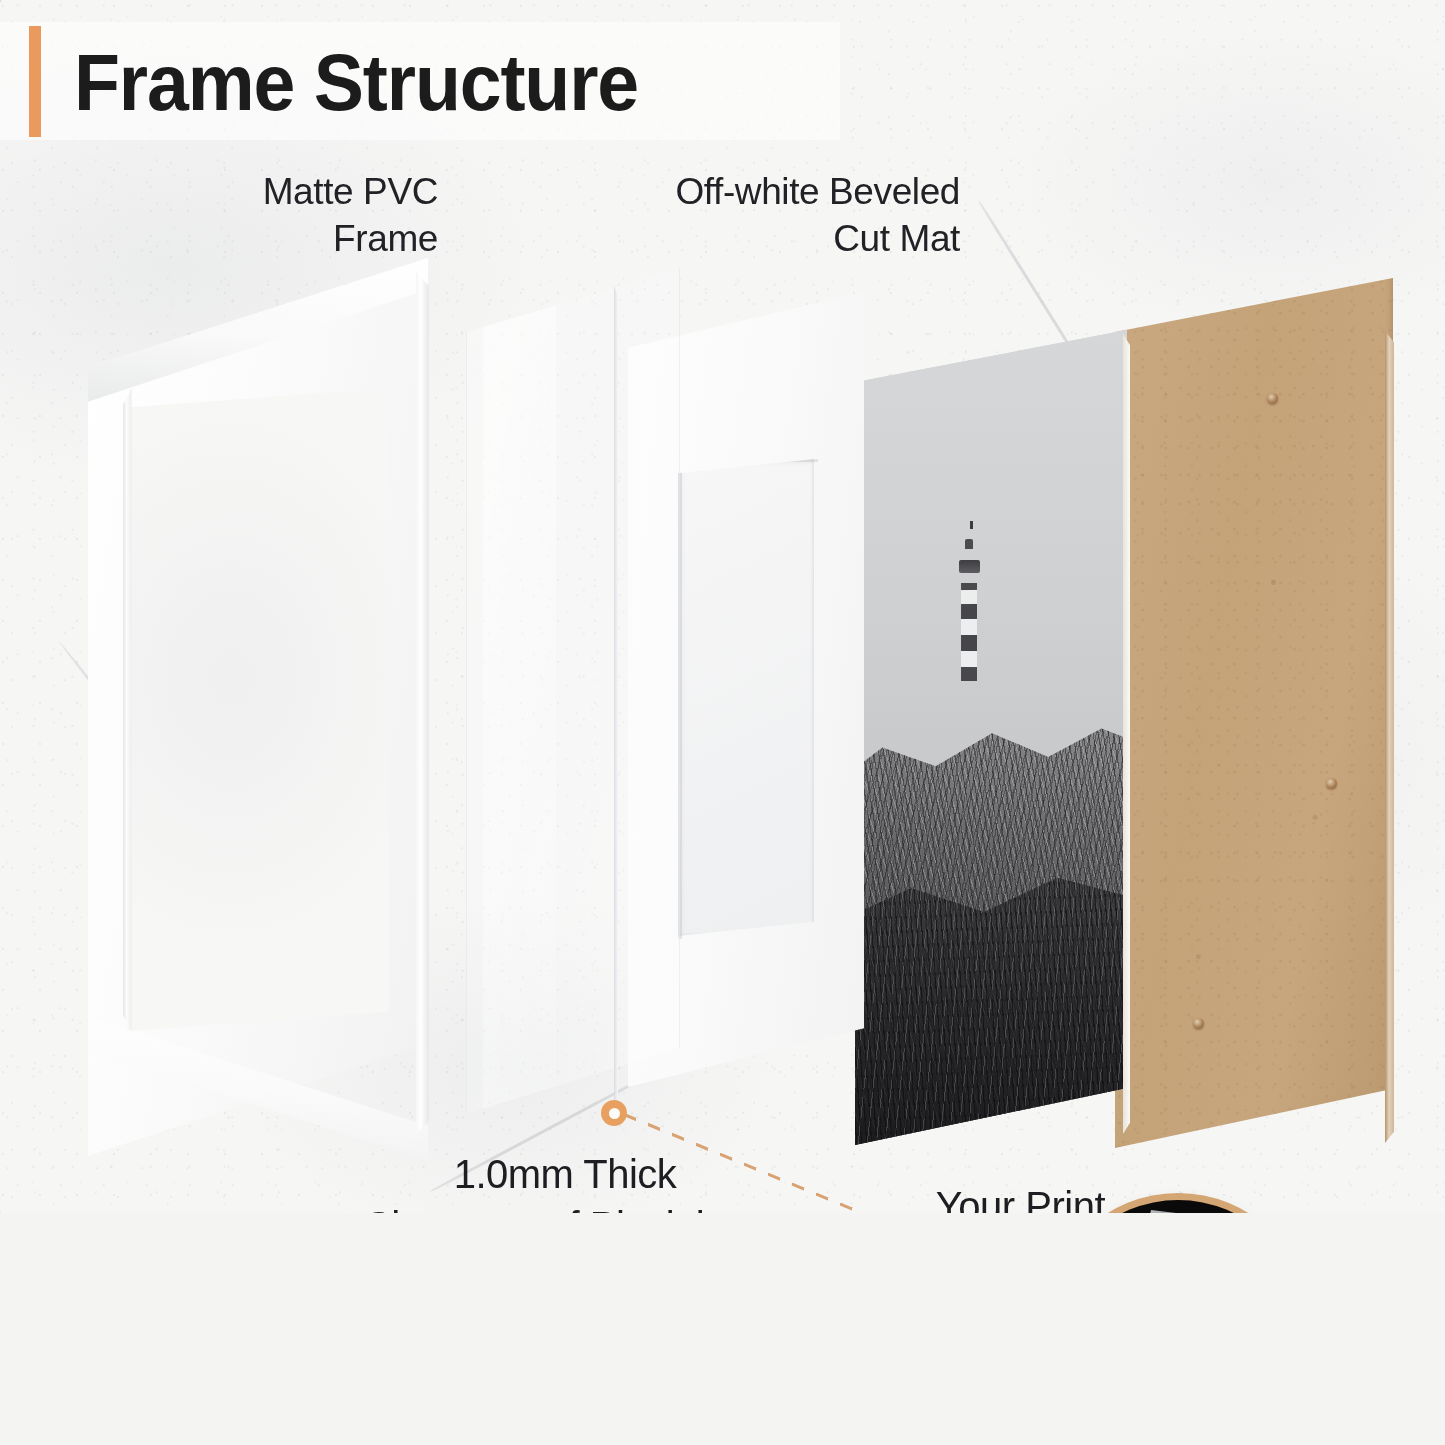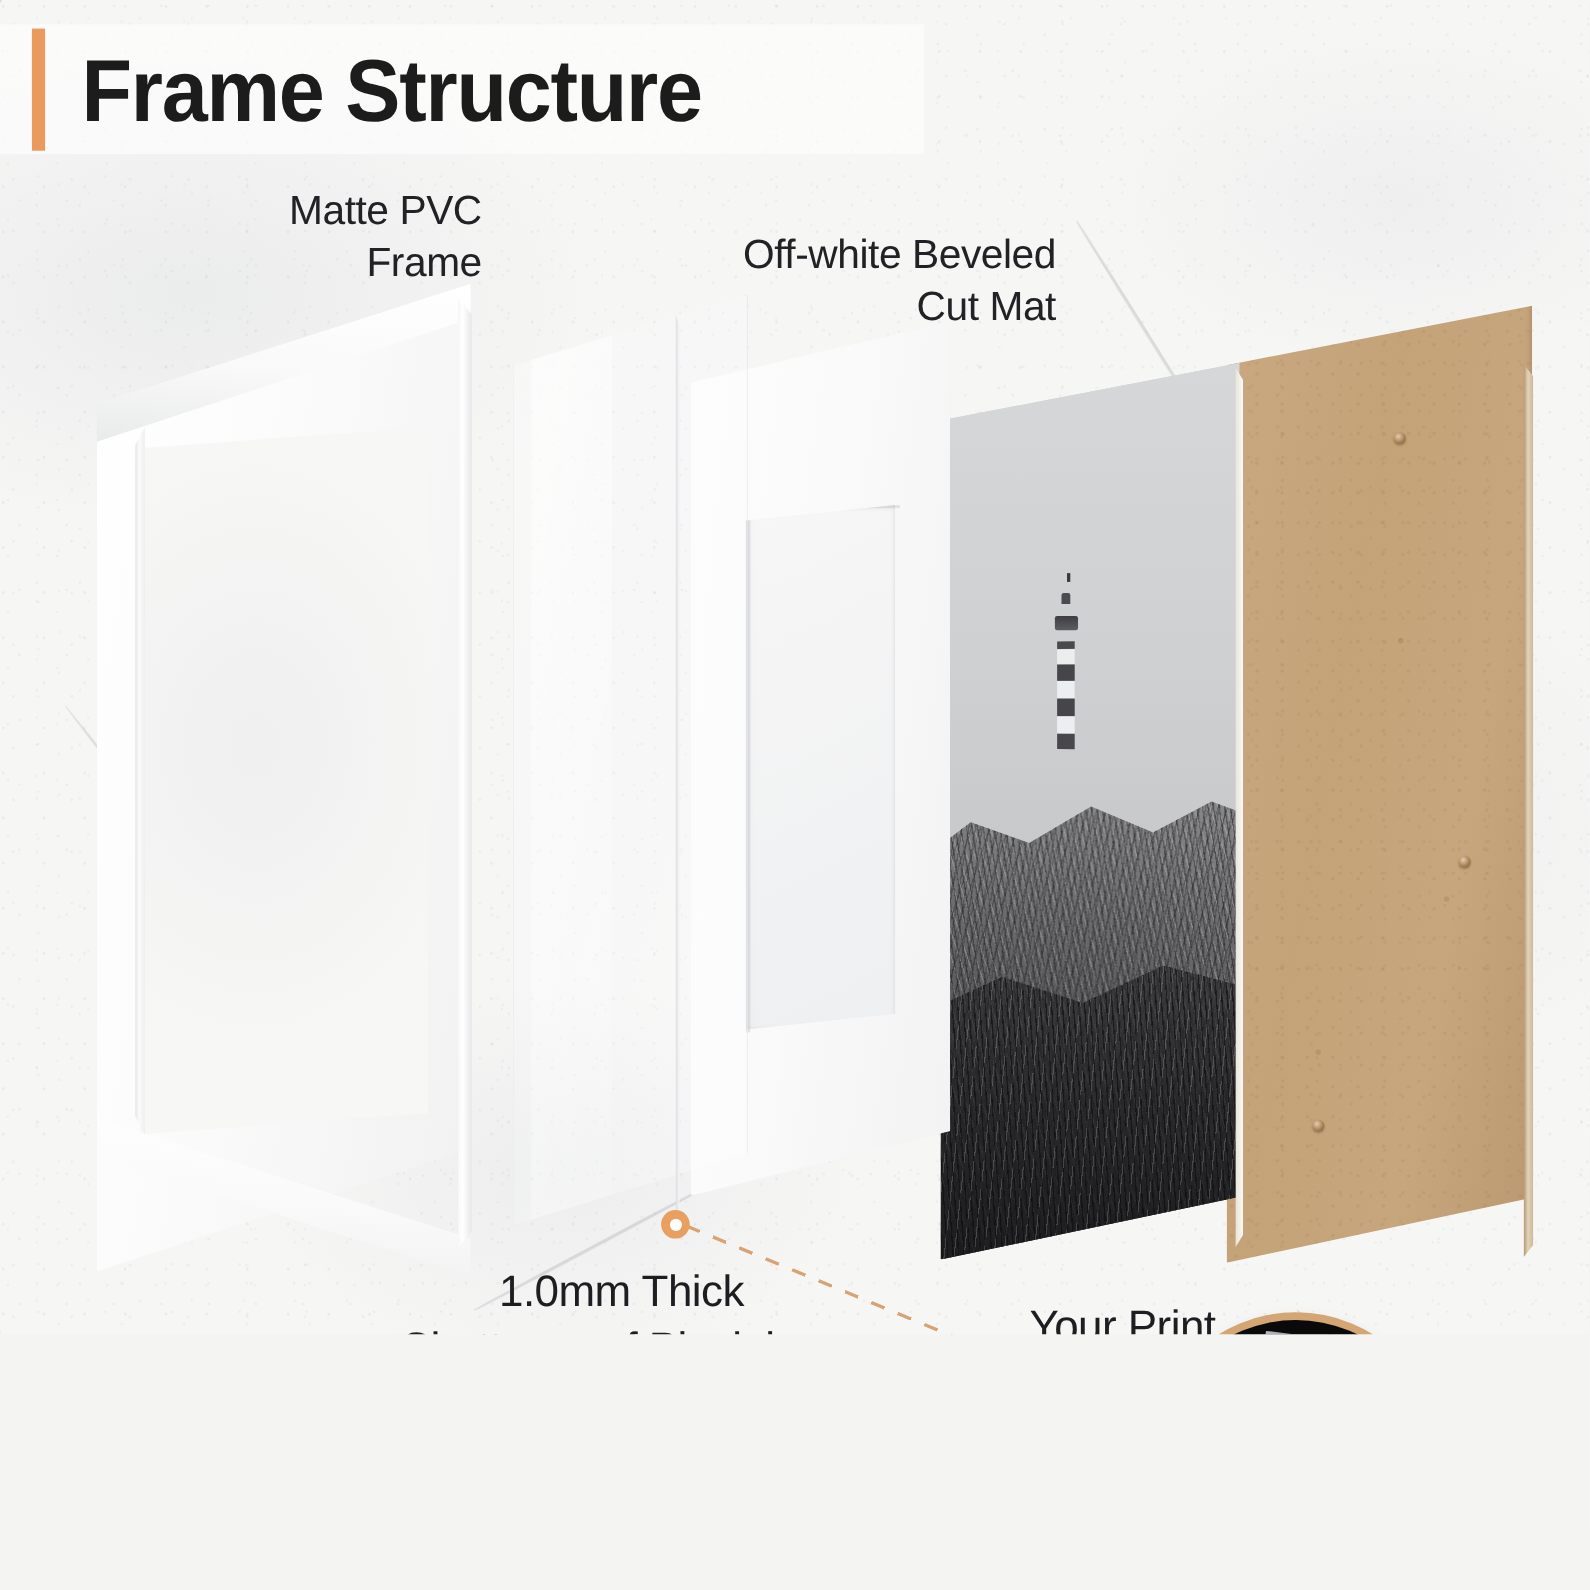--- a/index.html
+++ b/index.html
@@ -52,21 +52,21 @@
   }
 
   
   .lbl{
     position:absolute;text-align:right;color:#222226;
     font-size:37px;line-height:47px;font-weight:400;
     font-family:"Liberation Sans", sans-serif;
     letter-spacing:-.4px;white-space:pre-line;
   }
   #lbl-frame{left:118px;top:168px;width:320px;}
-  #lbl-mat{left:560px;top:168px;width:400px;margin-top:40px;}
+  #lbl-mat{left:560px;top:168px;width:400px;}
   #lbl-mdf{left:1075px;top:168px;width:350px;}
 
   
   .layer{position:absolute;}
 
   
   #mdf{
     left:1115px;top:278px;width:278px;height:870px;
     background:
       radial-gradient(circle at 57% 35%, rgba(120,88,54,.22) 0 2px, transparent 3px),

